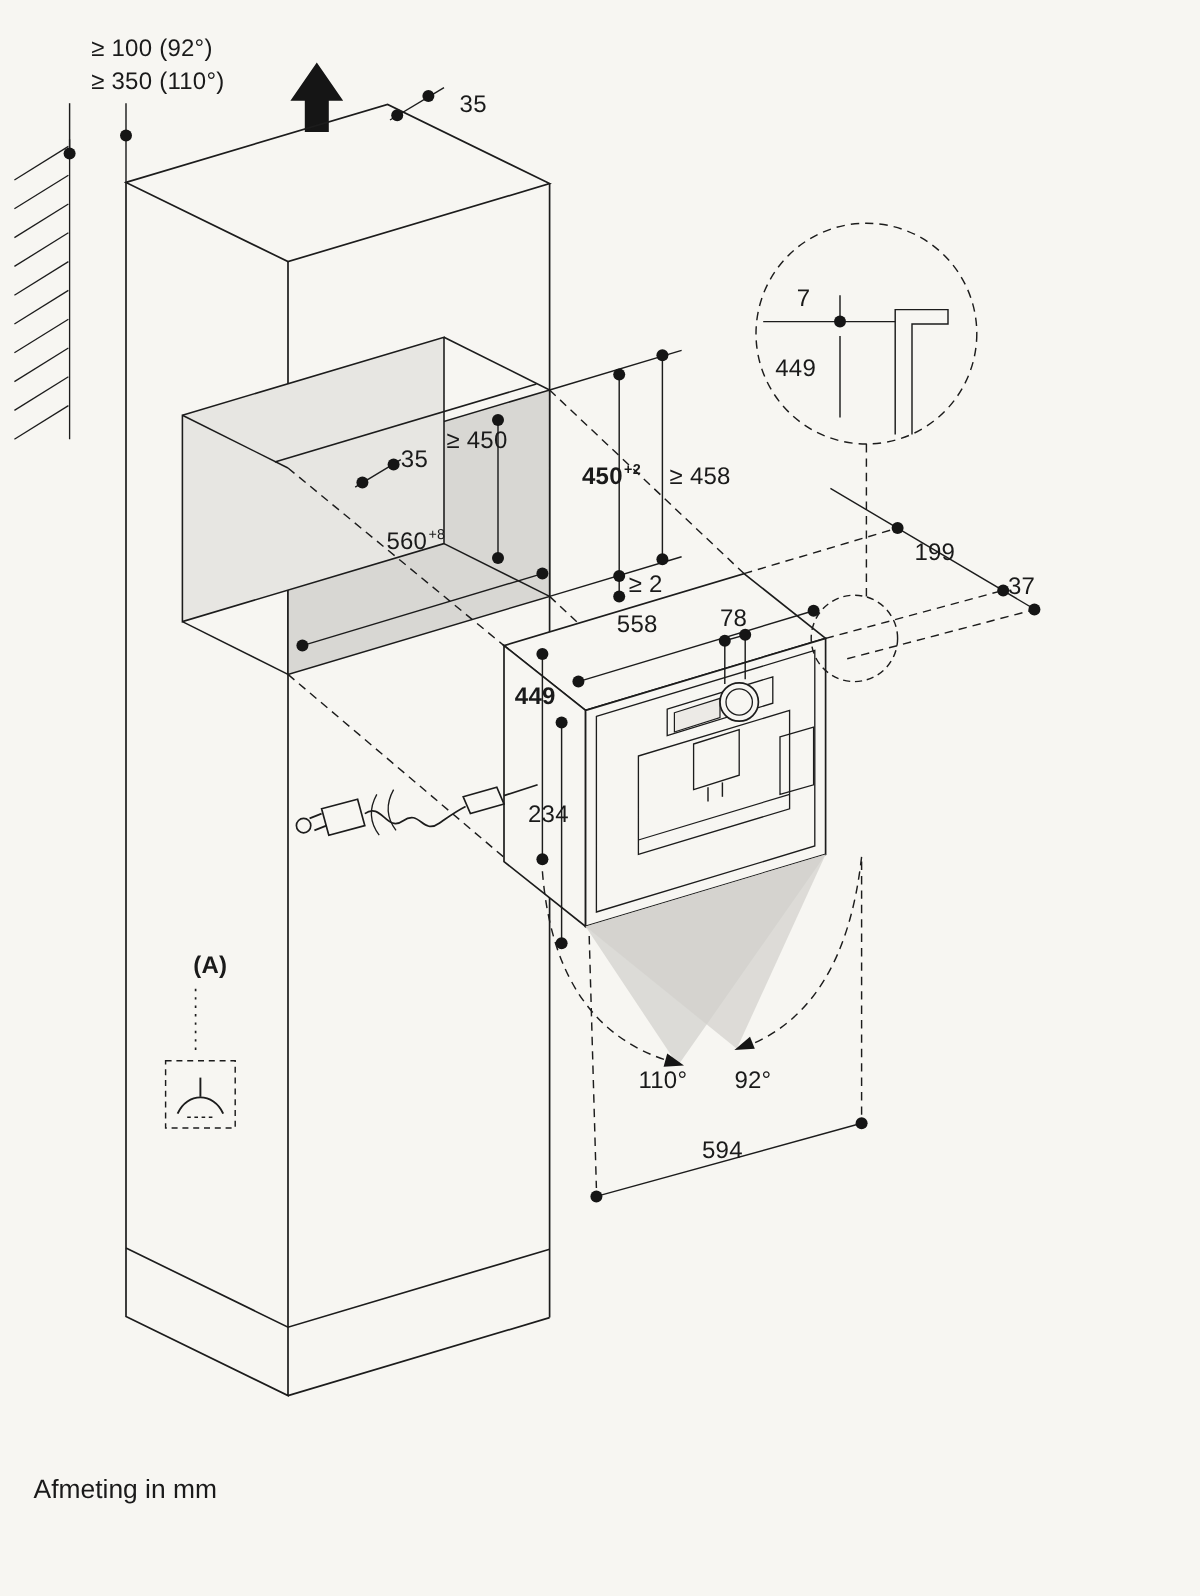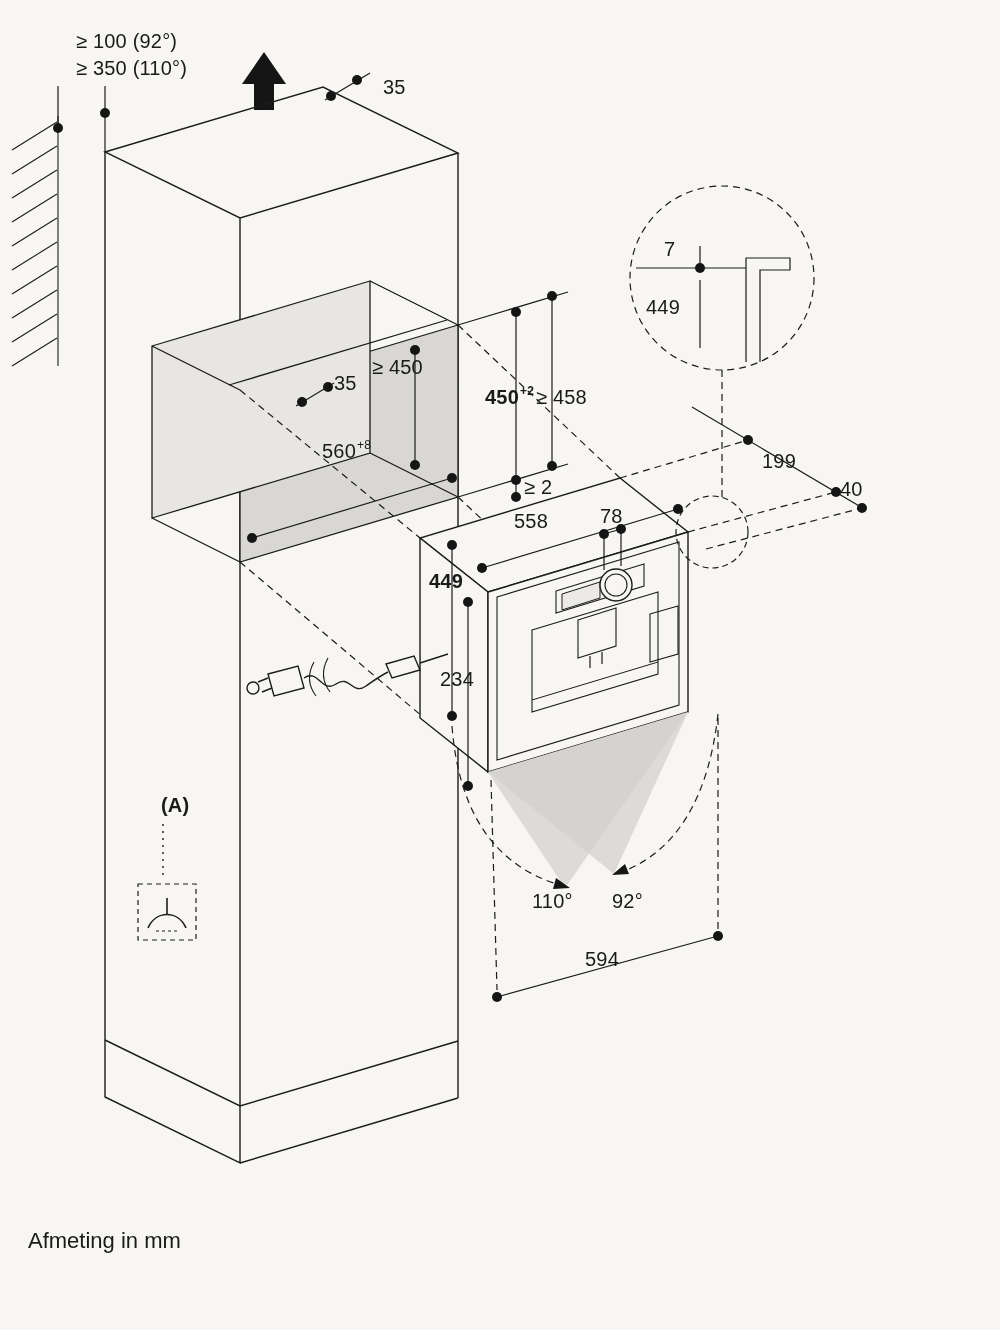--- a/index.html
+++ b/index.html
@@ -208,27 +208,27 @@
 </svg>
 
   <div class="lbl" style="left:76px;top:30px">≥ 100 (92°)</div>
   <div class="lbl" style="left:76px;top:57px">≥ 350 (110°)</div>
   <div class="lbl" style="left:383px;top:76px">35</div>
   <div class="lbl" style="left:664px;top:238px">7</div>
   <div class="lbl" style="left:646px;top:296px">449</div>
   <div class="lbl" style="left:372px;top:356px">≥ 450</div>
   <div class="lbl" style="left:334px;top:372px">35</div>
   <div class="lbl bold" style="left:460px;top:386px"><span>450</span><sup>+2</sup></div>
-  <div class="lbl" style="left:536px;top:386px">≥ 458</div>
+  <div class="lbl" style="left:558px;top:386px">≥ 458</div>
   <div class="lbl" style="left:322px;top:440px"><span>560</span><sup>+8</sup></div>
   <div class="lbl" style="left:524px;top:476px">≥ 2</div>
   <div class="lbl" style="left:514px;top:510px">558</div>
   <div class="lbl" style="left:600px;top:505px">78</div>
   <div class="lbl" style="left:762px;top:450px">199</div>
-  <div class="lbl" style="left:840px;top:478px">40</div>
+  <div class="lbl" style="left:840px;top:478px">37</div>
   <div class="lbl bold" style="left:404px;top:570px">449</div>
   <div class="lbl" style="left:440px;top:668px">234</div>
   <div class="lbl" style="left:532px;top:890px">110°</div>
   <div class="lbl" style="left:612px;top:890px">92°</div>
   <div class="lbl" style="left:585px;top:948px">594</div>
   <div class="lbl bold" style="left:136px;top:794px">(A)</div>
 
   <div class="note" style="left:28px;top:1228px">Afmeting in mm</div>
 
 </div>

